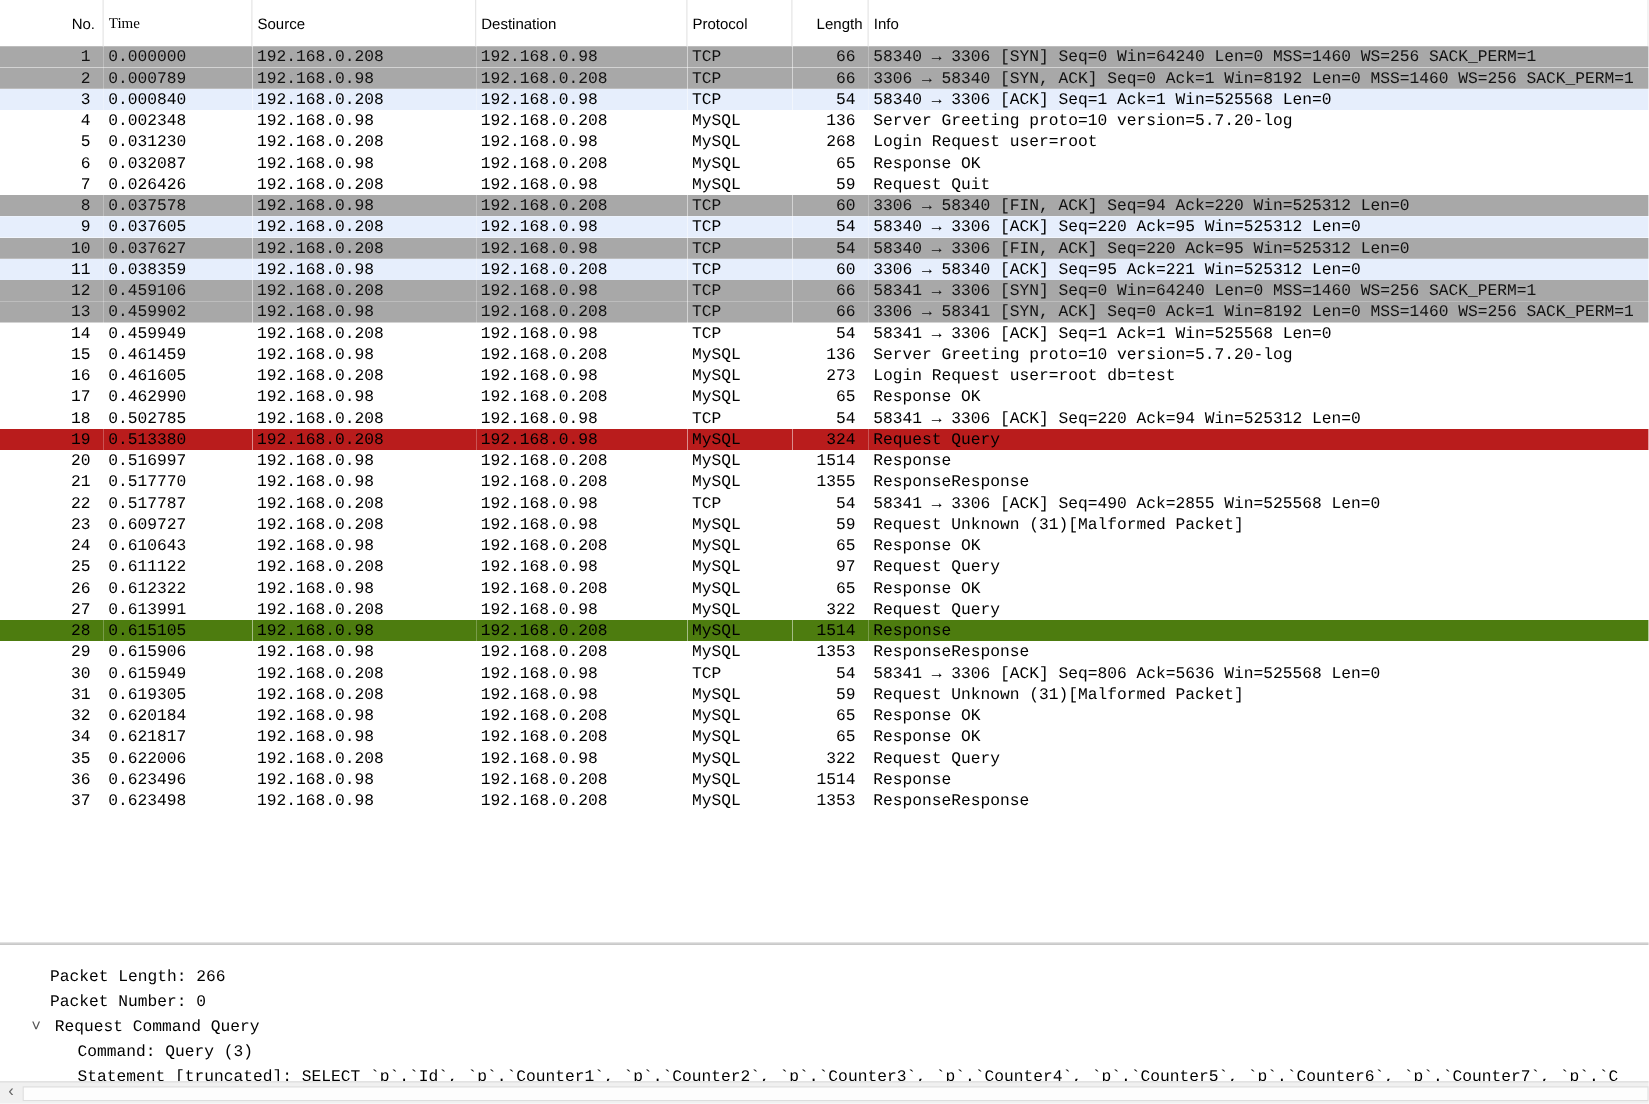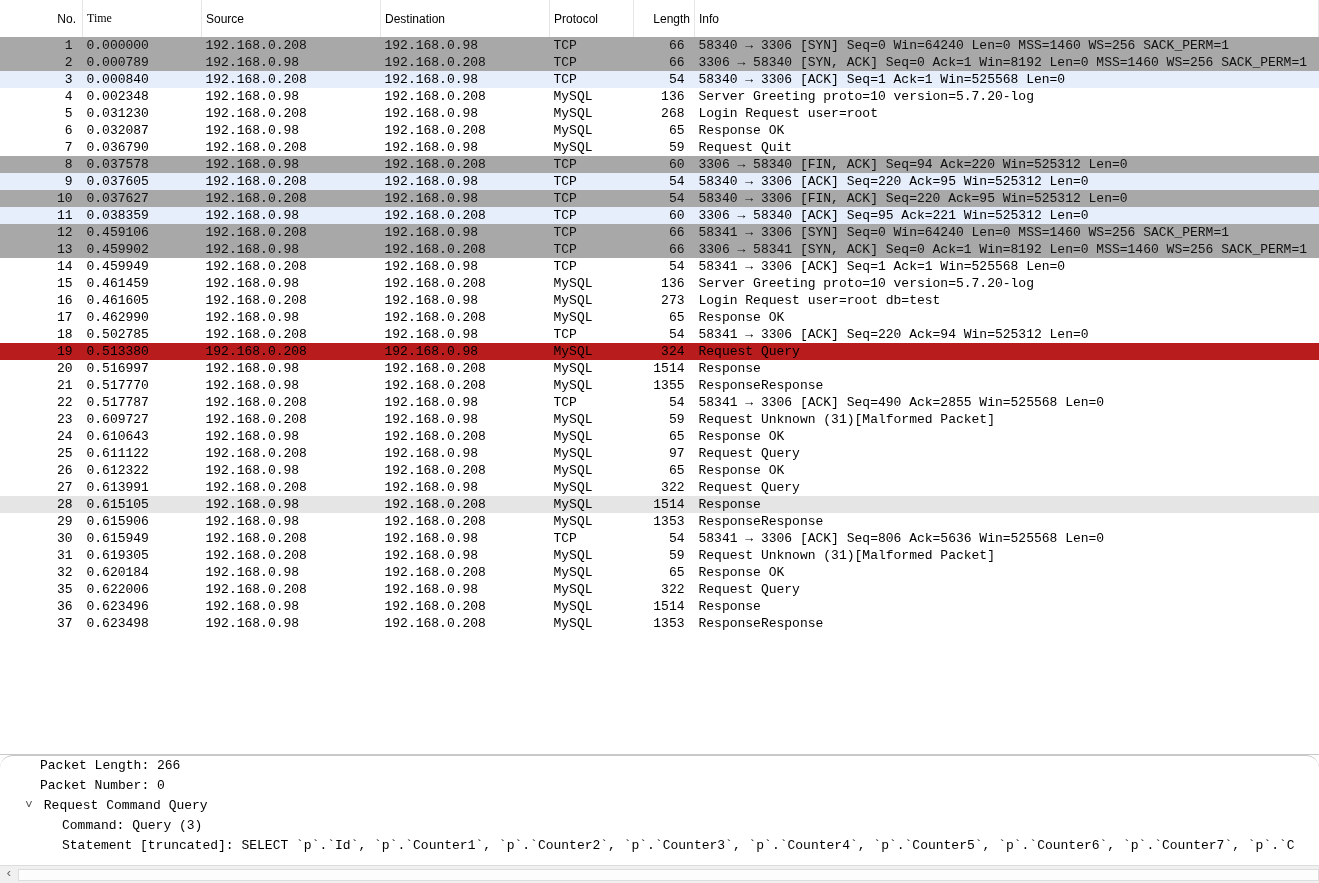--- a/index.html
+++ b/index.html
@@ -7,22 +7,22 @@
 .list-pane{overflow:hidden;border-bottom:1px solid #c8c8c8;}
 .table{width:100%;border-collapse:collapse;table-layout:fixed;}
 .table th{font-weight:normal;text-align:left;padding:11px 4px;border-right:1px solid #e6e6e6;background:#fff;font-family:"Segoe UI","Microsoft YaHei",sans-serif;font-size:12px;}
 .table td{padding:1px 4px;white-space:nowrap;overflow:hidden;text-overflow:clip;}
 .table td.no,.table td.len{text-align:right;padding-right:10px;}
 .row-mono td{font-family:Consolas,"Courier New",monospace;}
 .row-syn td{background:#a8a8a8;color:#111;}
 .row-white td{background:#fff;}
 .row-light td{background:#e6eefc;}
 .row-sel td{background:#b91c1c;}
-.row-sel2 td{background:#e5e5e5;}
-.details-pane{overflow:hidden;padding:0 0;border-top:1px solid #c8c8c8;border-radius:13px;}
+.row-sel2 td{background:#4d7c0f;}
+.details-pane{overflow:hidden;padding:16px 0;border-top:1px solid #c8c8c8;}
 .details-line{padding:0 0 0 40px;line-height:20px;white-space:nowrap;}
 .tree-toggle{display:inline-block;width:14px;margin-left:-18px;text-align:center;color:#555;cursor:default;}
 .details-root .tree-toggle{margin-left:0;}
 .details-root{padding-left:22px;}
 .details-child{padding-left:62px;}
 .hscroll{border-top:1px solid #ddd;display:flex;align-items:center;background:#f0f0f0;}
 .hscroll .arrow{width:18px;height:18px;line-height:16px;text-align:center;color:#666;cursor:default;}
 .hscroll .track{flex:1;height:10px;background:#fdfdfd;border:1px solid #ddd;}
 th.c-no{width:72px;text-align:right;padding-right:6px;}
 th.c-time{width:110px;font-family:Liberation Serif, serif;}
@@ -99,21 +99,21 @@
             <td class="no">6</td>
             <td>0.032087</td>
             <td>192.168.0.98</td>
             <td>192.168.0.208</td>
             <td>MySQL</td>
             <td class="len">65</td>
             <td>Response OK</td>
           </tr>
           <tr class="row-mono row-white">
             <td class="no">7</td>
-            <td>0.036790</td>
+            <td>0.026426</td>
             <td>192.168.0.208</td>
             <td>192.168.0.98</td>
             <td>MySQL</td>
             <td class="len">59</td>
             <td>Request Quit</td>
           </tr>
           <tr class="row-mono row-syn">
             <td class="no">8</td>
             <td>0.037578</td>
             <td>192.168.0.98</td>
@@ -325,20 +325,29 @@
             <td>0.619305</td>
             <td>192.168.0.208</td>
             <td>192.168.0.98</td>
             <td>MySQL</td>
             <td class="len">59</td>
             <td>Request Unknown (31)[Malformed Packet]</td>
           </tr>
           <tr class="row-mono row-white">
             <td class="no">32</td>
             <td>0.620184</td>
+            <td>192.168.0.98</td>
+            <td>192.168.0.208</td>
+            <td>MySQL</td>
+            <td class="len">65</td>
+            <td>Response OK</td>
+          </tr>
+          <tr class="row-mono row-white">
+            <td class="no">34</td>
+            <td>0.621817</td>
             <td>192.168.0.98</td>
             <td>192.168.0.208</td>
             <td>MySQL</td>
             <td class="len">65</td>
             <td>Response OK</td>
           </tr>
           <tr class="row-mono row-white">
             <td class="no">35</td>
             <td>0.622006</td>
             <td>192.168.0.208</td>

